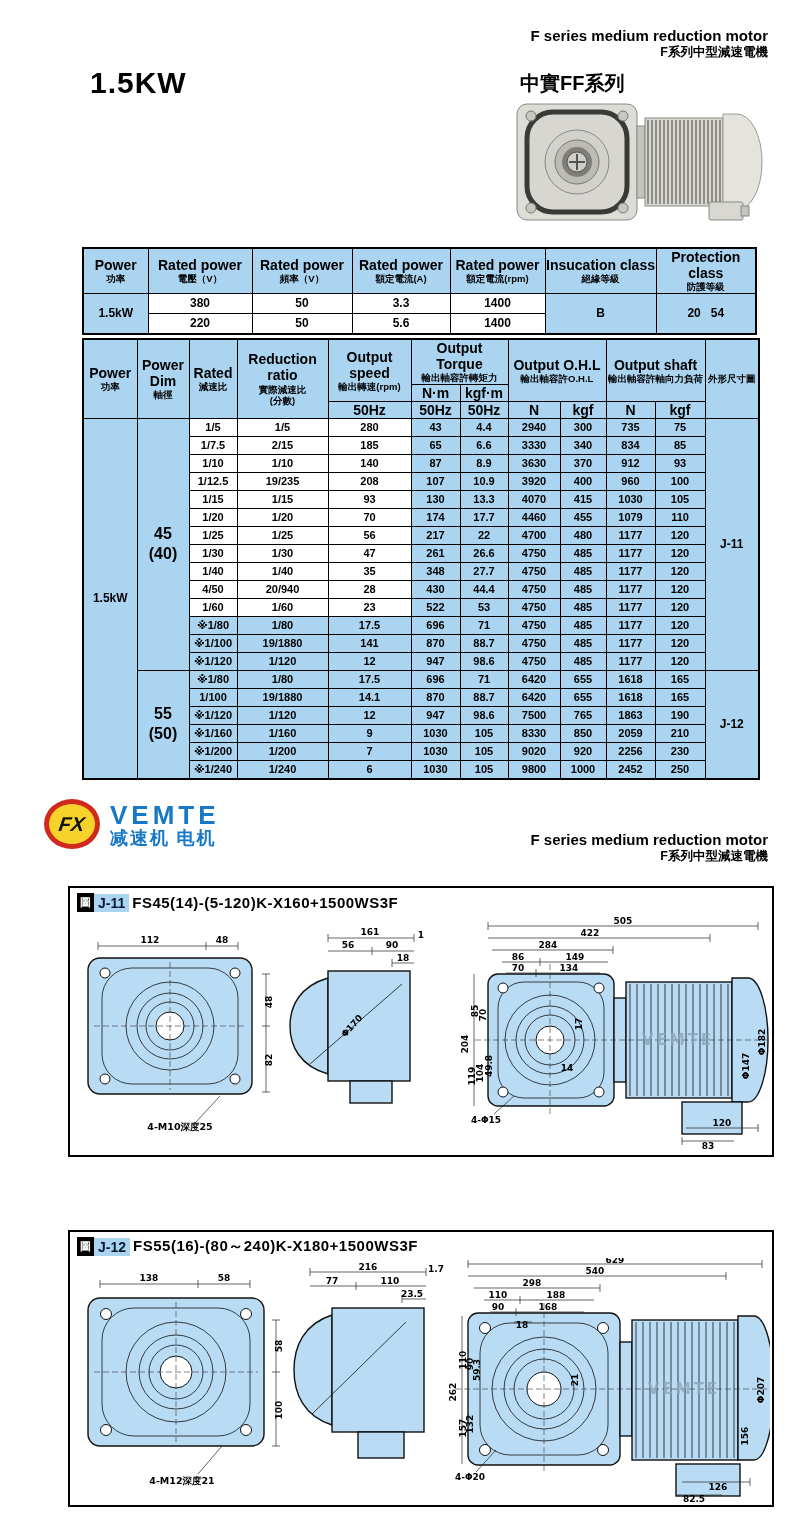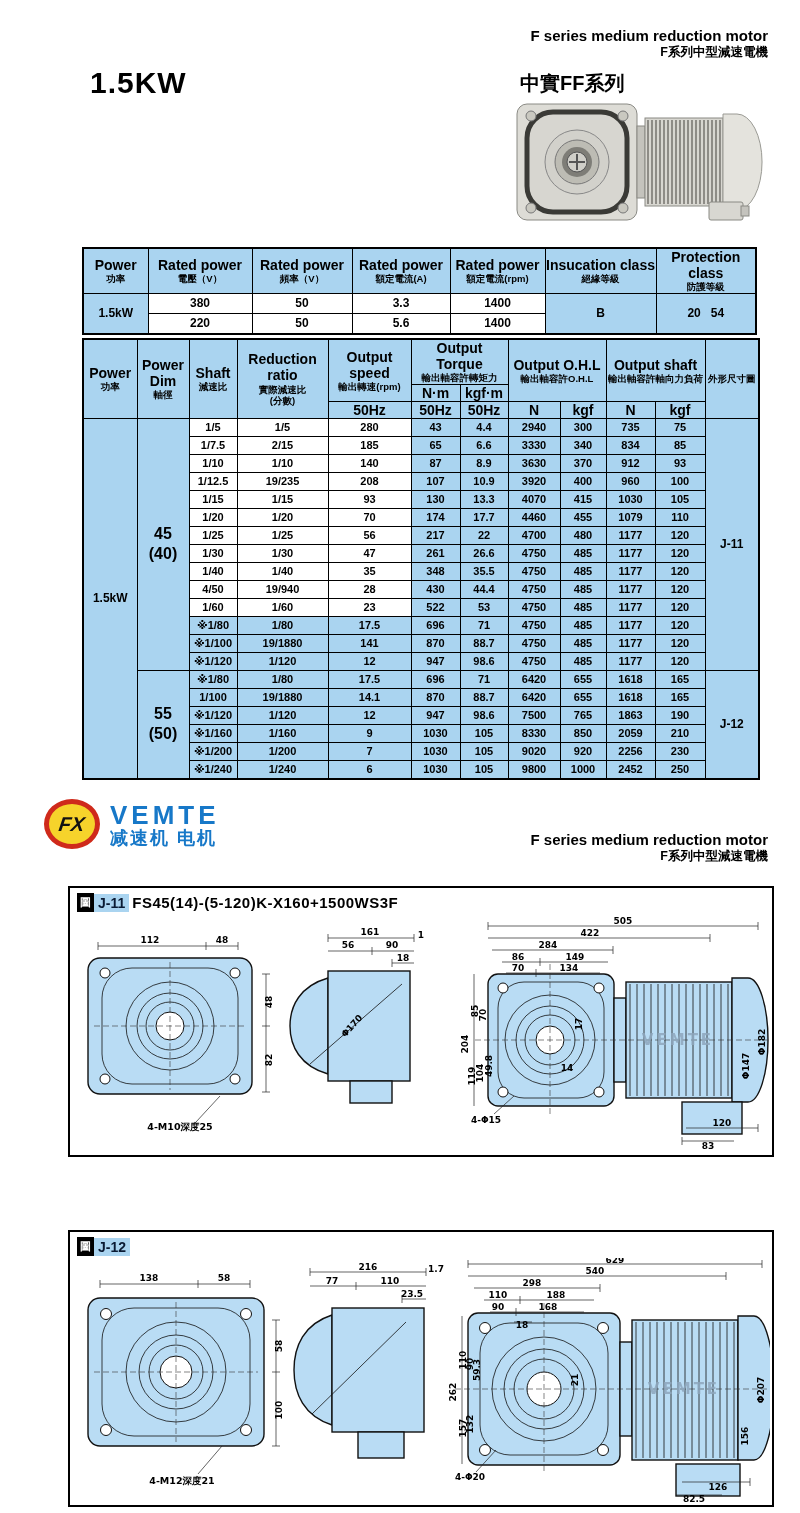--- a/index.html
+++ b/index.html
@@ -35,21 +35,21 @@
   .notes{font-size:12.5px;font-weight:bold;line-height:17px;}
   .notes .n2{padding-left:26px;}
 
   
   .logo{display:flex;align-items:center;}
   .logo-oval{width:46px;height:40px;border-radius:50%;border:5px solid #cf2a1b;background:#f6d32b;
              display:flex;align-items:center;justify-content:center;flex:0 0 auto;}
   .logo-mark{font-size:20px;font-weight:bold;font-style:italic;color:#111;transform:skewX(-8deg);}
   .logo-txt{margin-left:10px;line-height:1.0;}
   .logo-brand{font-size:26px;font-weight:bold;color:#1778c8;letter-spacing:4px;display:block;}
-  .logo-sub{font-size:18px;font-weight:bold;color:#1778c8;letter-spacing:2px;display:block;margin-top:1px;}
+  .logo-sub{font-size:18px;font-weight:bold;color:#1778c8;letter-spacing:2px;display:block;margin-top:1px;font-family:Liberation Serif, serif;}
 
   
   .fig-box{position:absolute;border:2px solid #000;background:#fff;}
   .fig-head{position:absolute;left:7px;top:5px;display:flex;align-items:center;}
   .fig-block{background:#000;color:#fff;font-size:11px;font-weight:bold;padding:2px 3px;}
   .fig-code{background:#aad4f0;color:#0a1a33;font-size:14px;font-weight:bold;padding:1px 4px;}
   .fig-title{font-size:15px;font-weight:bold;margin-left:3px;letter-spacing:0.5px;}
 
   svg text{font-family:"DejaVu Sans","Liberation Sans",sans-serif;}
   .dim{font-size:9px;font-weight:bold;fill:#000;}
@@ -174,21 +174,21 @@
       <tr>
         <th rowspan="3">
             <span class="then">Power</span>
             <span class="thzh">功率</span>
           </th>
         <th rowspan="3">
             <span class="then">Power Dim</span>
             <span class="thzh">軸徑</span>
           </th>
         <th rowspan="3">
-            <span class="then">Shaft</span>
+            <span class="then">Rated</span>
             <span class="thzh">減速比</span>
           </th>
         <th rowspan="3">
             <span class="then">Reduction ratio</span>
             <span class="thzh">實際減速比</span>
             <span class="thzh">(分數)</span>
           </th>
         <th rowspan="2">
             <span class="then">Output speed</span>
             <span class="thzh">輸出轉速(rpm)</span>
@@ -331,29 +331,29 @@
           <td>4750</td>
           <td>485</td>
           <td>1177</td>
           <td>120</td>
         </tr>
         <tr>
           <td class="white">1/40</td>
           <td class="white">1/40</td>
           <td class="white">35</td>
           <td>348</td>
-          <td>35.5</td>
+          <td>27.7</td>
           <td>4750</td>
           <td>485</td>
           <td>1177</td>
           <td>120</td>
         </tr>
         <tr>
           <td class="white">4/50</td>
-          <td class="white">19/940</td>
+          <td class="white">20/940</td>
           <td class="white">28</td>
           <td>430</td>
           <td>44.4</td>
           <td>4750</td>
           <td>485</td>
           <td>1177</td>
           <td>120</td>
         </tr>
         <tr>
           <td class="white">1/60</td>
@@ -568,20 +568,21 @@
         <text class="dim" x="638" y="233" text-anchor="middle">83</text>
         <text class="wm" x="608" y="129" text-anchor="middle">VEMTE</text>
       </g>
     </svg>
   </div>
 
   <div class="fig-box" style="left:68px;top:1230px;width:702px;height:273px;">
     <div class="fig-head">
       <span class="fig-block">圖</span>
       <span class="fig-code">J-12</span>
+      <span class="fig-title">FS55(16)-(80～240)K-X180+1500WS3F</span>
     </div>
     <svg style="position:absolute;left:0;top:26px;" width="700" height="245" viewBox="0 0 700 245">
 
       <g>
         <rect class="out" x="18" y="40" width="176" height="148" rx="12"></rect>
         <rect class="thin" x="32" y="50" width="148" height="128" rx="32" fill="none" stroke-width="3"></rect>
         <circle class="thin" cx="106" cy="114" r="50"></circle>
           <circle class="thin" cx="106" cy="114" r="37"></circle>
         <circle class="thin" cx="106" cy="114" r="27"></circle>
           <circle cx="106" cy="114" r="16" fill="#fff" stroke="#111"></circle>

